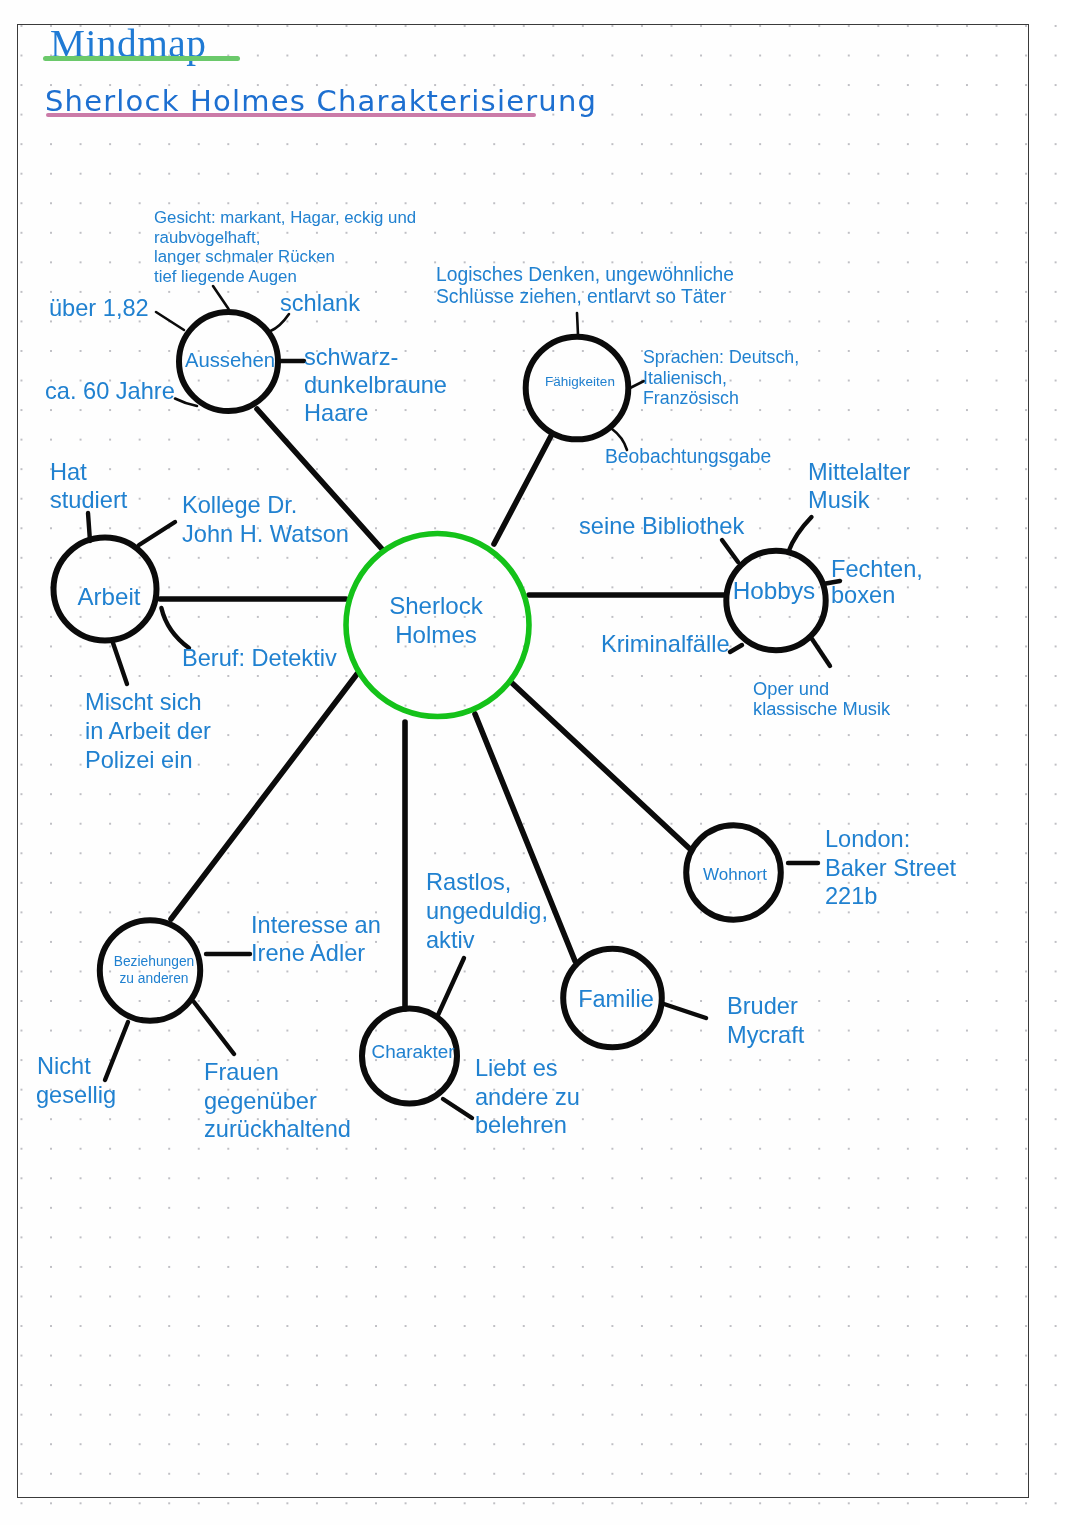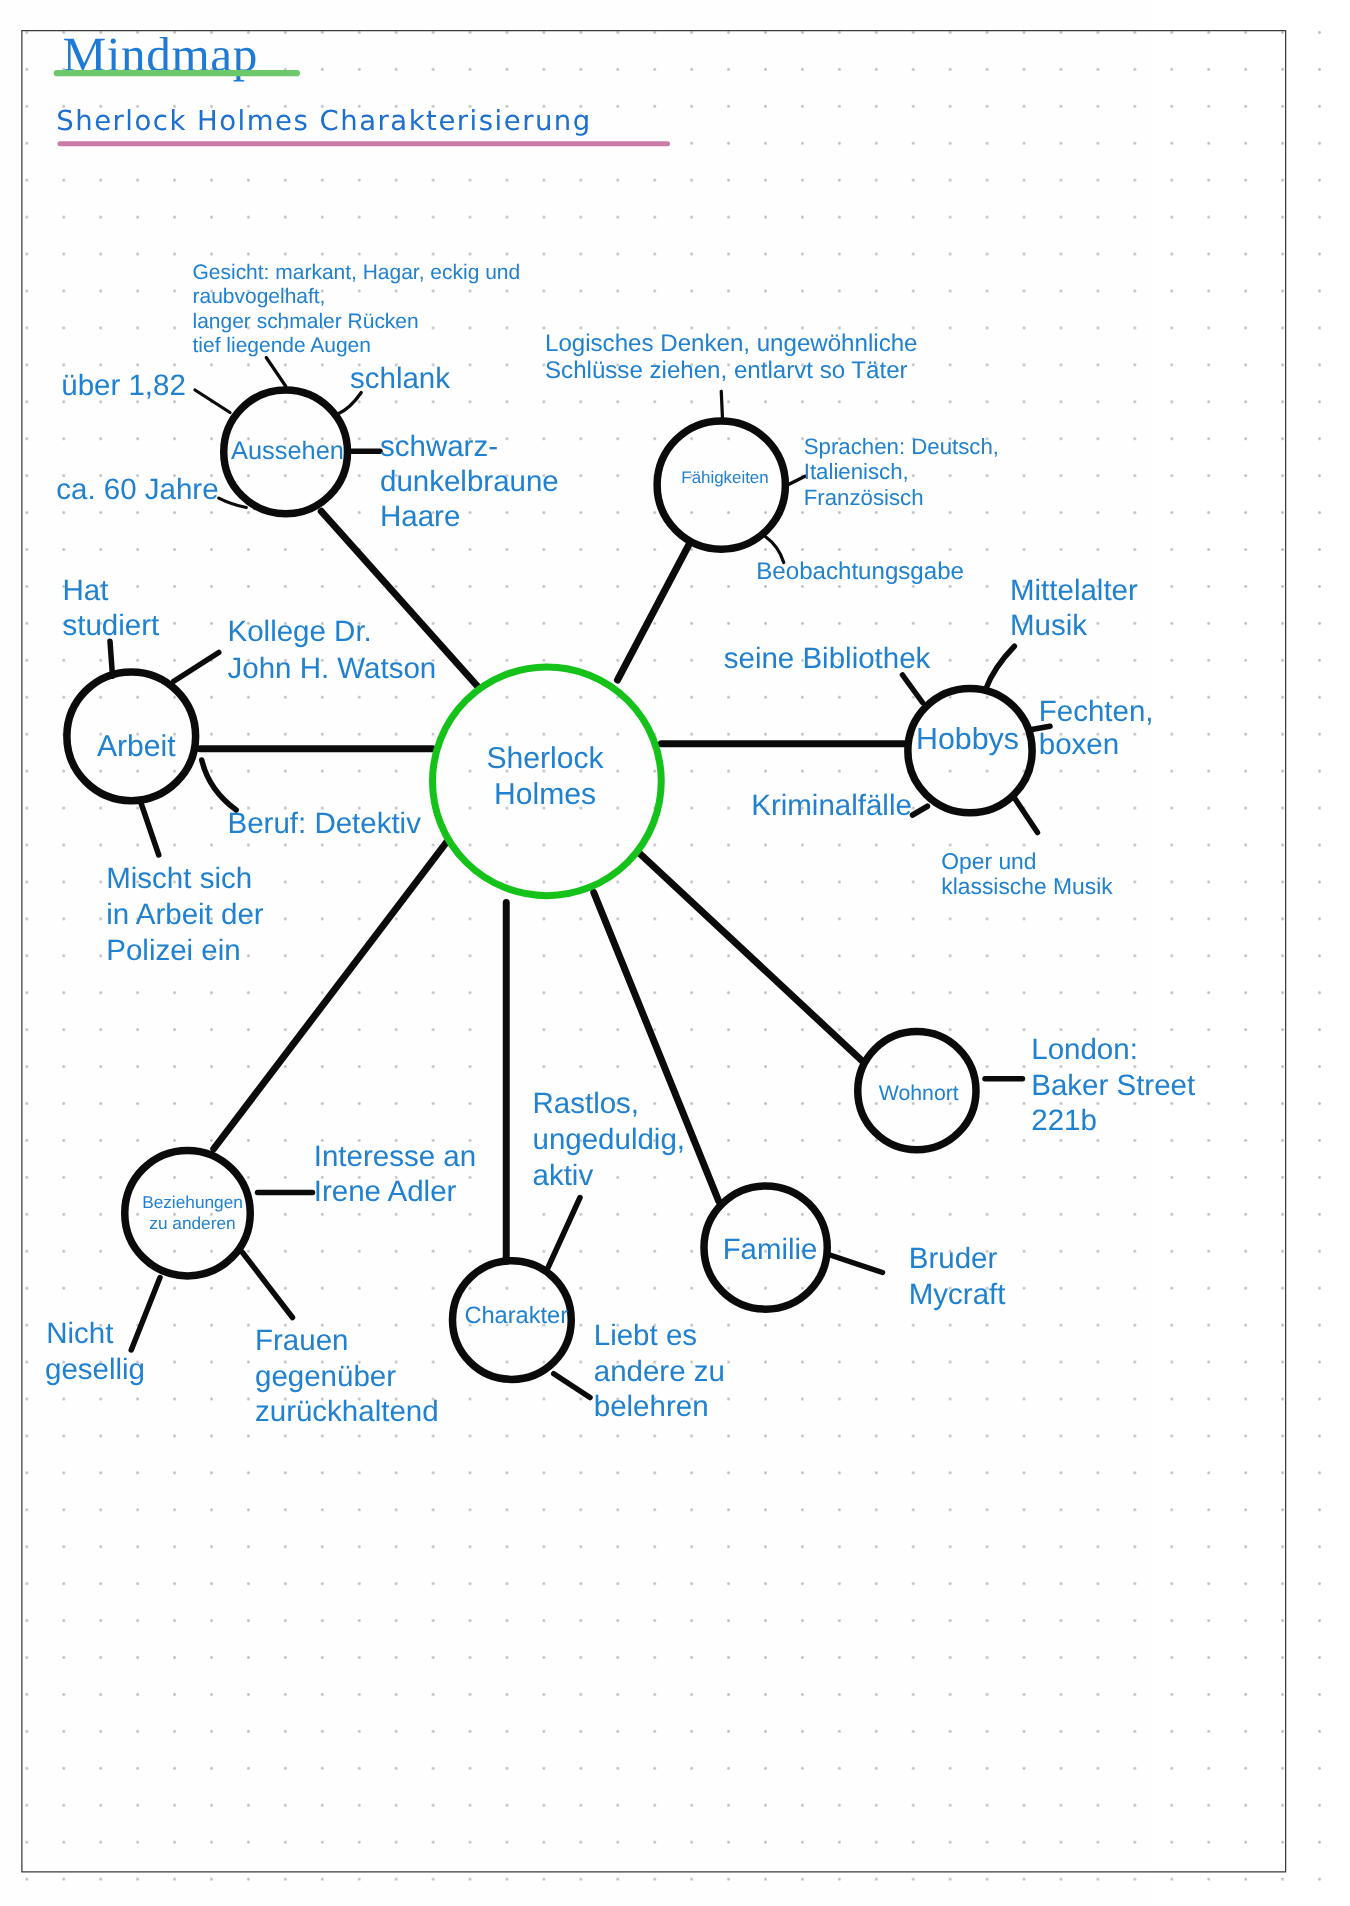--- a/index.html
+++ b/index.html
@@ -11,21 +11,21 @@
     background-image:radial-gradient(#bfbfc4 0.75px, rgba(255,255,255,0) 1.45px);
     background-size:29.56px 29.56px;background-position:6.7px 11.2px;}
   #frame{position:absolute;left:17px;top:24px;width:1011.5px;height:1473.5px;
     border:1.4px solid #3a3a3a;box-sizing:border-box;}
   svg#mm{position:absolute;left:0;top:0;width:1080px;height:1525px;overflow:visible;}
   .hdr{position:absolute;}
   #title{left:50px;top:25px;font-family:"Liberation Serif",serif;font-size:39.3px;
          color:#1f7ad4;letter-spacing:0.5px;line-height:1;}
   #titleline{position:absolute;left:43px;top:56px;width:197px;height:4.6px;
          background:#6bc96b;border-radius:3px;}
-  #subtitle{left:45px;top:87px;font-family:"DejaVu Sans",sans-serif;font-size:22px;
+  #subtitle{left:45px;top:87px;font-family:"DejaVu Sans",sans-serif;font-size:29px;
          color:#1d6fd0;letter-spacing:1.2px;line-height:1;}
   #subline{position:absolute;left:45.5px;top:112.5px;width:490px;height:4.8px;
          background:#cb7ba8;border-radius:3px;}
   text{fill:#2081d0;font-family:"Liberation Sans",sans-serif;}
   .lbl{font-size:21.5px;fill:#2081d0;}
   .edge{stroke:#0b0b0b;stroke-width:5.6;fill:none;stroke-linecap:round;}
   .twig{stroke:#0b0b0b;stroke-width:4.4;fill:none;stroke-linecap:round;}
   .twigthin{stroke:#0b0b0b;stroke-width:2.6;fill:none;stroke-linecap:round;}
   .circ{fill:none;stroke:#0b0b0b;stroke-width:6;}
   .circmain{fill:none;stroke:#14c219;stroke-width:5.6;}

